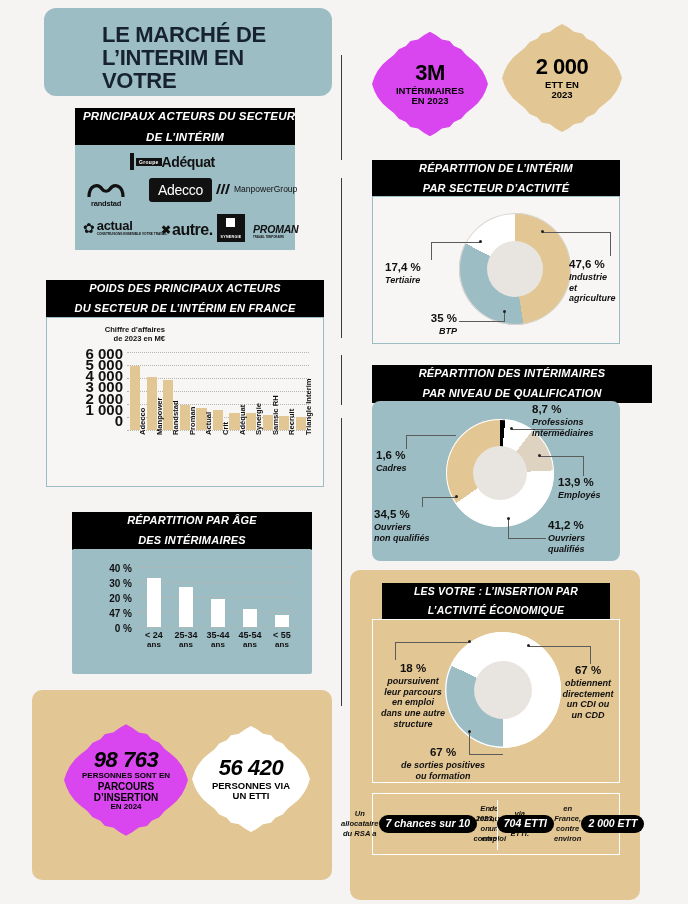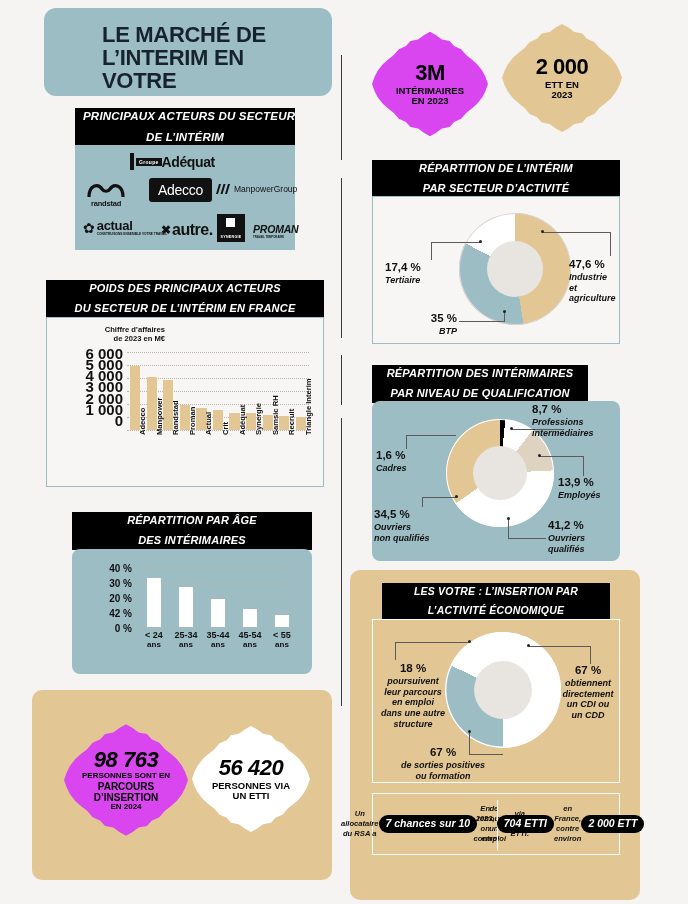--- a/index.html
+++ b/index.html
@@ -78,42 +78,42 @@
               border-top: 1px dotted #b9b4ac; }
   .bar-tan { position: absolute; bottom: 0; background: #e2c693; }
   .bar-white { position: absolute; bottom: 0; background: #ffffff; }
   .xlab {
     position: absolute; transform-origin: left top; transform: rotate(-90deg);
     font-size: 7.6px; font-weight: bold; color: #111; white-space: nowrap;
   }
 
   
   #bc2-head { position: absolute; left: 72px; top: 512px; width: 240px; font-size: 11px; }
-  #bc2-box { position: absolute; left: 72px; top: 549px; width: 240px; height: 125px; background: #9dbdc5; border-radius: 8px; }
+  #bc2-box { position: absolute; left: 72px; top: 549px; width: 240px; height: 125px; background: #9dbdc5; border-radius: 2px; }
   .bc2-ticks { position: absolute; left: 6px; top: 12px; width: 54px; text-align: right;
                font-size: 10px; font-weight: bold; color: #111; }
   .bc2-ticks div { height: 15px; line-height: 15px; }
   .bc2-plot { position: absolute; left: 66px; top: 18px; width: 160px; height: 60px; }
   .xlab2 { position: absolute; text-align: center; font-size: 9px; font-weight: bold; color: #111; line-height: 1.1; }
   .xlab2 i { font-style: normal; display:block; font-size: 8px; }
 
   
   .donut { position: absolute; border-radius: 50%; }
   .donut .hub { position: absolute; border-radius: 50%; background: #e8e4e0; }
   .dlabel { position: absolute; font-weight: bold; color: #111; line-height: 1.2; }
   .dlabel .pc { display: block; font-size: 11.5px; font-style: normal; }
   .dlabel .nm { display: block; font-size: 9px; font-style: italic; }
   .leader { position: absolute; background: #5b5b5b; }
   .dot { position: absolute; width: 3px; height: 3px; border-radius: 50%; background: #222; }
 
   
   #sec-head { position: absolute; left: 372px; top: 160px; width: 248px; font-size: 11px; }
   #sec-box { position: absolute; left: 372px; top: 196px; width: 248px; height: 148px; background: #f7f6f4; border: 1px solid #9dbdc5; }
 
-  #qual-head { position: absolute; left: 372px; top: 365px; width: 216px; font-size: 11px; }
+  #qual-head { position: absolute; left: 372px; top: 365px; width: 280px; font-size: 11px; }
   #qual-box { position: absolute; left: 372px; top: 401px; width: 248px; height: 160px; background: #9dbdc5; border-radius: 8px; }
 
   #etti-panel { position: absolute; left: 350px; top: 570px; width: 290px; height: 330px; background: #e2c693; border-radius: 10px; }
   #etti-head { position: absolute; left: 382px; top: 583px; width: 228px; font-size: 10.5px; }
   #etti-box { position: absolute; left: 372px; top: 619px; width: 248px; height: 164px; border: 1px solid #fff; }
   #etti-foot { position: absolute; left: 372px; top: 793px; width: 248px; height: 62px; border: 1px solid #fff; }
   .foot-half { position: absolute; top: 0; height: 100%; text-align: center; color: #111;
                font-weight: bold; font-style: italic; font-size: 7.6px; line-height: 1.35;
                display: flex; flex-direction: row; align-items: center; justify-content: center; }
   .pill { display: inline-block; background: #000; color: #fff; border-radius: 9px;
@@ -353,21 +353,21 @@
 
   <div id="bc2-head" class="blkband">
     <span class="l1">RÉPARTITION PAR ÂGE</span>
     <span class="l2">DES INTÉRIMAIRES</span>
   </div>
   <div id="bc2-box">
     <div class="bc2-ticks">
       <div>40 %</div>
       <div>30 %</div>
       <div>20 %</div>
-      <div>42 %</div>
+      <div>47 %</div>
       <div>0 %</div>
     </div>
     <div class="bc2-plot" id="bc2-plot">
         <div class="gridline" style="top: 60px;"></div>
         <div class="gridline" style="top: 45px;"></div>
         <div class="gridline" style="top: 30px;"></div>
         <div class="gridline" style="top: 15px;"></div>
         <div class="gridline" style="top: 0px;"></div>
         <div class="bar-white" style="left: 9.28px; width: 13.44px; height: 49.5px;"></div>
         <div class="bar-white" style="left: 41.28px; width: 13.44px; height: 40.5px;"></div>

